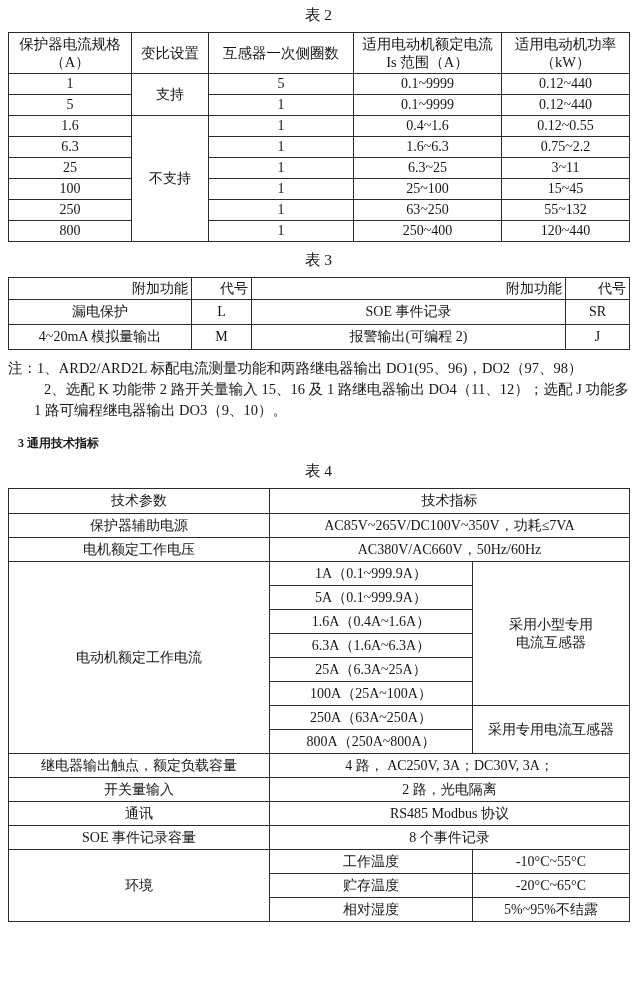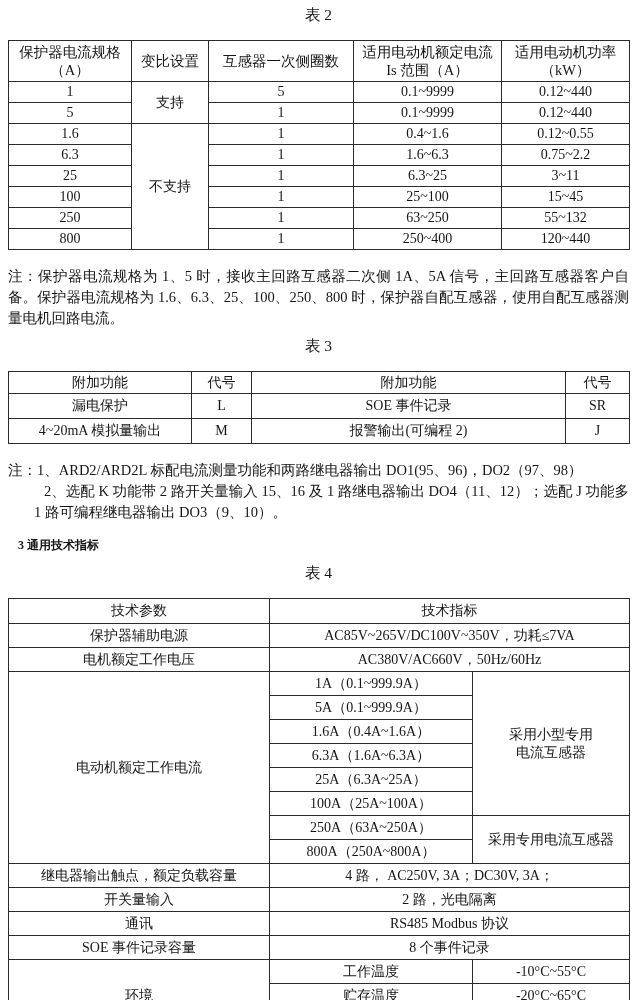--- a/index.html
+++ b/index.html
@@ -6,29 +6,29 @@
   body{
     width:637px;height:1000px;background:#ffffff;color:#151515;
     font-family:"Liberation Serif","DejaVu Serif",serif;
     overflow:hidden;
   }
   .page{padding:3px 8px 0 8px;}
   .tbl-title{text-align:center;font-size:15.5px;line-height:19px;}
   .tbl-title.t2t{margin:2px 0 3px 0;text-align:center;}
   .tbl-title.t3t{margin:7px 0 4px 0;}
   .tbl-title.t4t{margin:6px 0 4px 0;}
-  table{border-collapse:collapse;table-layout:fixed;width:621px;margin:16px auto;border-radius:18px;}
+  table{border-collapse:collapse;table-layout:fixed;width:621px;margin:8px auto;border-radius:18px;}
   th,td{
     border:1px solid #2b2b2b;font-size:14px;font-weight:normal;
     text-align:center;vertical-align:middle;padding:0 3px;line-height:1.25;
     overflow:hidden;
   }
   .t2 th{height:40px;font-size:14.5px;}
   .t2 td{height:20px;}
-  .t3 th{height:21px;}
+  .t3 th{height:21px;text-align:right;}
   .t3 td{height:24px;}
   .t4 th{height:24px;}
   .t4 td{height:23px;}
   .note{width:621px;margin:5px auto 0 auto;font-size:14.5px;line-height:21px;text-align:justify;}
   .note p{margin:0;}
   .note .cont{padding-left:26px;text-indent:10px;}
   h2.section{font-size:12px;line-height:24px;font-weight:bold;margin:10px 0 5px 10px;}
   .blk{display:block;}
 </style>
 </head>
@@ -100,23 +100,20 @@
     </tr>
     <tr>
       <td>800</td>
       <td>1</td>
       <td>250~400</td>
       <td>120~440</td>
     </tr>
   </tbody>
     </table>
 
-  <div class="note">
-    <p>注：保护器电流规格为 1、5 时，接收主回路互感器二次侧 1A、5A 信号，主回路互感器客户自备。保护器电流规格为 1.6、6.3、25、100、250、800 时，保护器自配互感器，使用自配互感器测量电机回路电流。</p>
-  </div>
 
   <div class="tbl-title t3t">表 3</div>
 
   <table class="t3">
     <colgroup>
       <col style="width:183px">
         <col style="width:60px">
         <col style="width:314px">
         <col style="width:64px">
     </colgroup>

